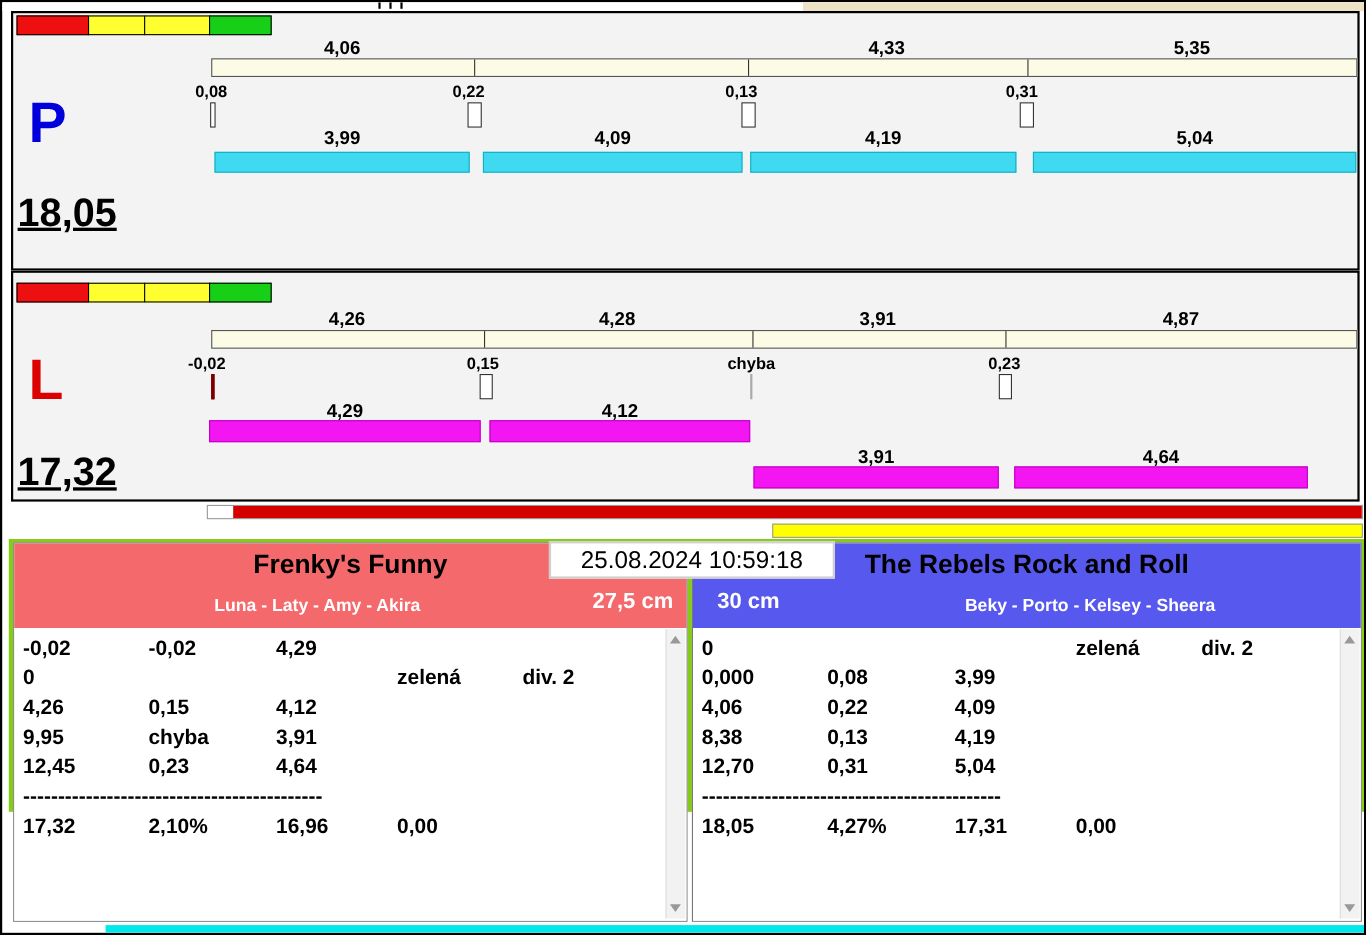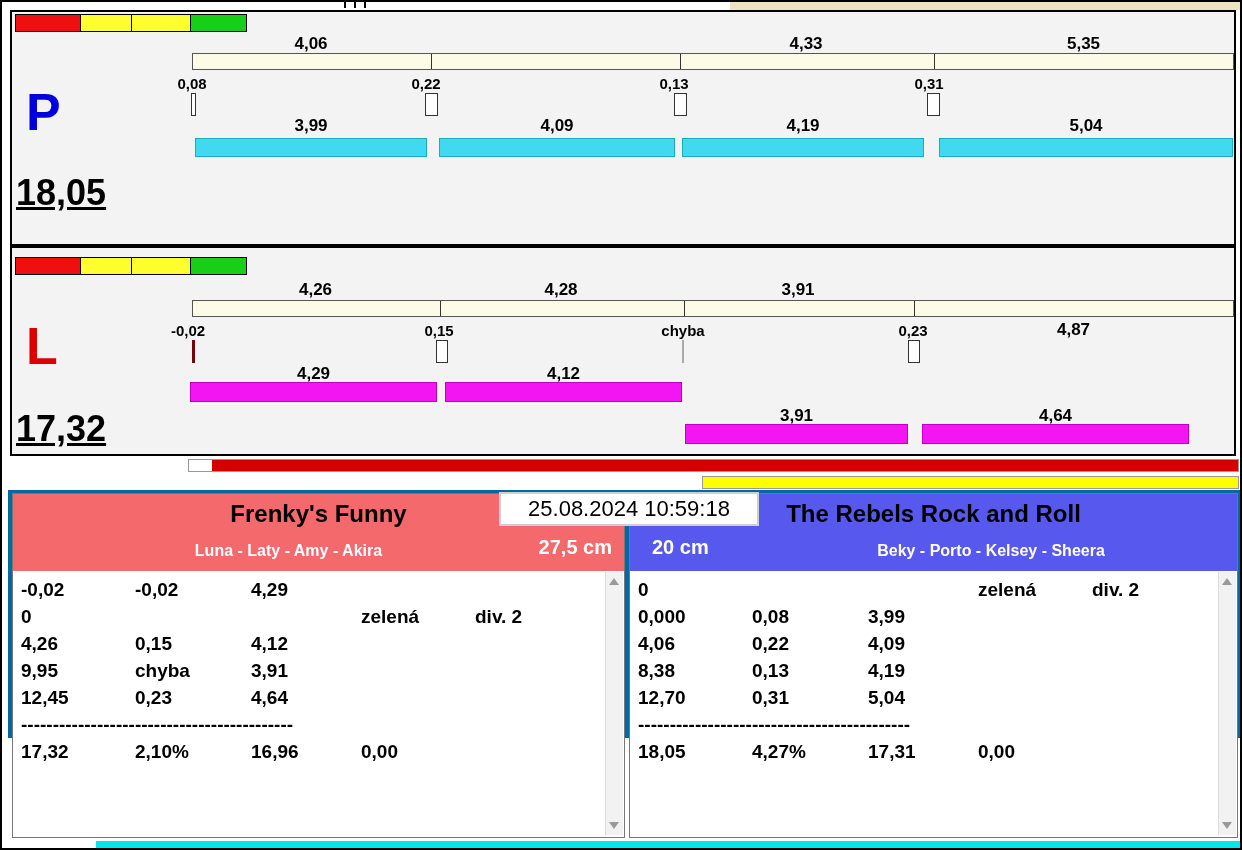--- a/index.html
+++ b/index.html
@@ -17,21 +17,21 @@
   .ivory{position:absolute;height:17px;background:#fbfbe6;border:1px solid #555;box-sizing:border-box;}
   .ivory i{position:absolute;top:0;width:1px;height:100%;background:#333;}
   .marker{position:absolute;background:#fff;border:1px solid #333;box-sizing:border-box;height:23px;}
   .dogbar{position:absolute;height:19px;box-sizing:border-box;}
   .cyan{background:#3fd9f2;border:1px solid #17aebe;}
   .mag{background:#f316f3;border:1px solid #c000c0;height:20px;}
   .lane-letter{position:absolute;font-size:52px;font-weight:bold;line-height:52px;}
   .lane-total{position:absolute;font-size:36px;font-weight:bold;color:#000;text-decoration:underline;}
   .track{position:absolute;background:#fff;border:1px solid #999;box-sizing:border-box;}
   .fill{position:absolute;top:0;bottom:0;}
-  .teams{position:absolute;left:6px;top:488px;width:1232px;height:248px;background:#0369a1;}
+  .teams{position:absolute;left:6px;top:488px;width:1232px;height:248px;background:#84cc16;}
   .team{position:absolute;top:3px;width:613px;height:345px;background:#fff;border:1px solid #777;box-sizing:border-box;}
   .thead{position:relative;height:77px;}
   .thead.red{background:#f4696b;}
   .thead.blue{background:#5658ee;}
   .tname{position:absolute;left:0;right:0;top:6px;text-align:center;font-size:24px;font-weight:bold;color:#000;}
   .tdogs{position:absolute;top:48px;text-align:center;font-size:16px;font-weight:bold;color:#fff;}
   .theight{position:absolute;top:42px;font-size:20px;font-weight:bold;color:#fff;}
   .tbody{position:absolute;left:0;right:0;top:77px;bottom:0;background:#fff;padding-top:8px;}
   .trow{position:relative;height:27px;}
   .trow span{position:absolute;font-size:19px;font-weight:bold;white-space:nowrap;color:#000;}
@@ -104,21 +104,21 @@
     <div class="lights" style="left:4px;top:9px;">
       <span class="light red"></span>
       <span class="light yel1"></span>
       <span class="light yel2"></span>
       <span class="light grn"></span>
     </div>
 
     <div class="seg-label" style="left:180px;top:32px;width:247px;">4,26</div>
     <div class="seg-label" style="left:427px;top:32px;width:244px;">4,28</div>
     <div class="seg-label" style="left:671px;top:32px;width:230px;">3,91</div>
-    <div class="seg-label" style="left:901px;top:32px;width:321px;margin-top:40px;">4,87</div>
+    <div class="seg-label" style="left:901px;top:32px;width:321px;">4,87</div>
 
     <div class="ivory" style="left:180px;top:52px;width:1042px;">
       <i style="left:247px;"></i>
       <i style="left:491px;"></i>
       <i style="left:721px;"></i>
     </div>
 
     <div class="chg-label" style="left:136px;top:74px;">-0,02</div>
     <div class="chg-label" style="left:387px;top:74px;">0,15</div>
     <div class="chg-label" style="left:631px;top:74px;">chyba</div>
@@ -206,21 +206,21 @@
       </div>
       <div class="scroll">
         <span class="sarrow up"></span>
         <span class="sarrow down"></span>
       </div>
     </div>
 
     <div class="team" style="left:621px;width:609px;text-decoration:underline;">
       <div class="thead blue">
         <div class="tname">The Rebels Rock and Roll</div>
-        <div class="theight" style="left:22px;">20 cm</div>
+        <div class="theight" style="left:22px;">30 cm</div>
         <div class="tdogs" style="left:115px;right:0;">Beky - Porto - Kelsey - Sheera</div>
       </div>
       <div class="tbody">
         <div class="trow">
           <span class="c1">0</span>
           <span class="c2"></span>
           <span class="c3"></span>
           <span class="c4">zelená</span>
           <span class="c5">div. 2</span>
         </div>

